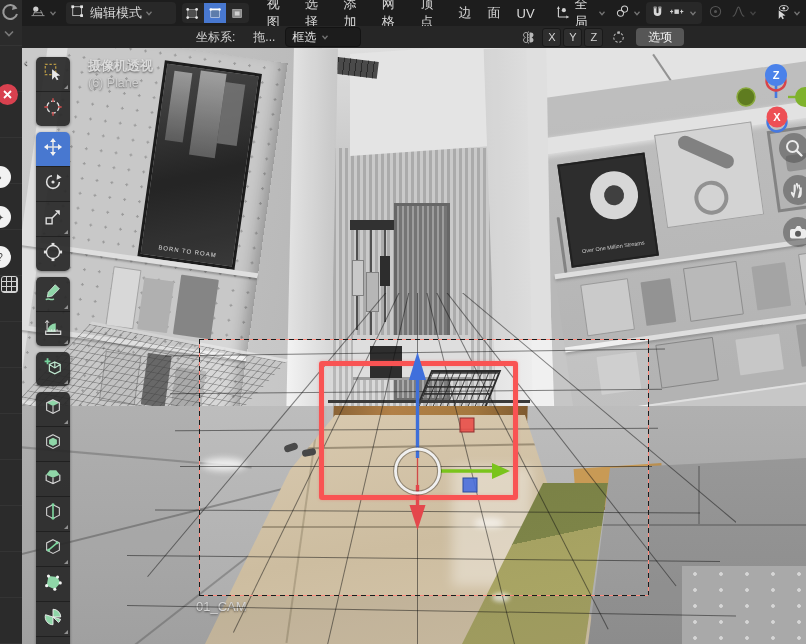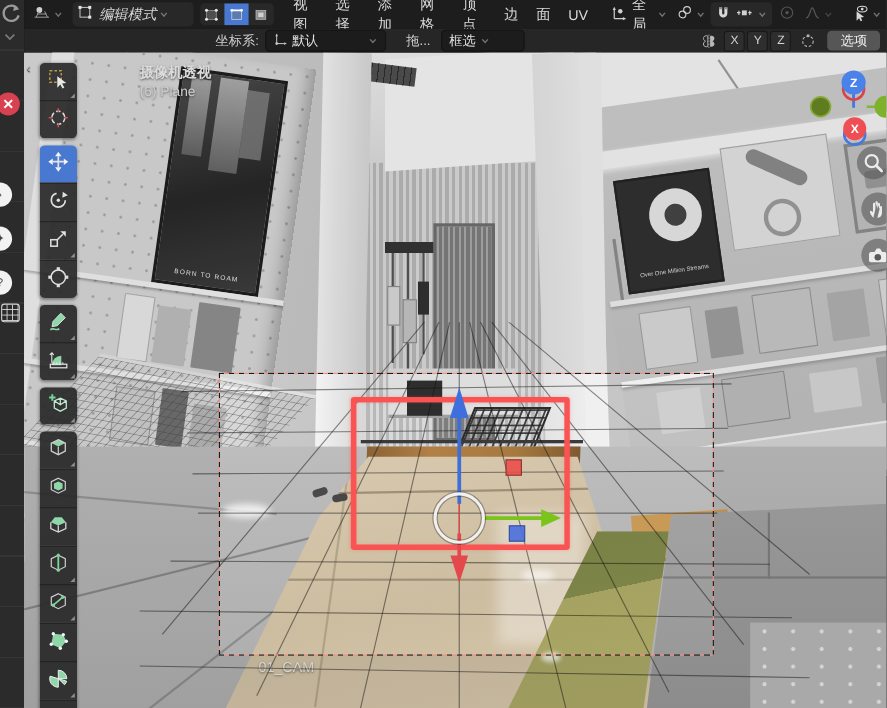--- a/index.html
+++ b/index.html
@@ -26,21 +26,21 @@
   .dim{opacity:.45;}
   
   #toolrow{position:absolute;left:22px;top:26px;width:784px;height:22px;background:#262626;
     border-bottom:1px solid #131313;display:flex;align-items:center;font-size:12px;color:#cfcfcf;}
   .drop{display:flex;align-items:center;gap:4px;background:#1c1c1c;border:1px solid #131313;
     border-radius:4px;height:18px;padding:0 6px;color:#e3e3e3;}
   .mini-toggle{width:17px;height:17px;background:#2e2e2e;border:1px solid #191919;border-radius:3px;
     display:flex;align-items:center;justify-content:center;font-size:11px;color:#d5d5d5;margin-left:2px;}
   
   #viewport{position:absolute;left:22px;top:48px;width:784px;height:596px;overflow:hidden;background:#c6c6c6;}
-  #viewport .lbl{position:absolute;color:#ececec;text-shadow:0 1px 2px rgba(0,0,0,.55);font-size:13px;margin-left:39px;}
+  #viewport .lbl{position:absolute;color:#ececec;text-shadow:0 1px 2px rgba(0,0,0,.55);font-size:13px;}
   
   #toolbar{position:absolute;left:14px;top:9px;width:34px;z-index:40;}
   .tgroup{border-radius:5px;overflow:hidden;margin-bottom:6px;box-shadow:0 1px 3px rgba(0,0,0,.4);}
   .tbtn{width:34px;height:34px;background:rgba(40,40,40,.92);display:flex;align-items:center;justify-content:center;position:relative;}
   .tbtn + .tbtn{border-top:1px solid rgba(20,20,20,.6);}
   .tbtn.active{background:var(--accent-blue,#4878d0);}
   .tbtn .corner{position:absolute;right:2px;bottom:2px;width:0;height:0;
     border-left:4px solid transparent;border-bottom:4px solid #8f8f8f;}
   #tool-collapse{position:absolute;left:2px;top:8px;color:#b5b5b5;font-size:11px;z-index:41;text-shadow:0 1px 1px #000;}
   
@@ -93,21 +93,21 @@
       <span><svg width="16" height="16" viewBox="0 0 22 22" fill="none">
             <circle cx="8" cy="7" r="3.6" fill="#cfcfcf"></circle>
             <path d="M2 16 H20 M5 12 H17 M7.5 8.5 L4 16 M14.5 8.5 L18 16" stroke="#9f9f9f" stroke-width="1.2"></path>
           </svg></span>
       <span class="chev">
           <svg width="10" height="10" viewBox="0 0 12 12">
             <path d="M3 4.5 L6 8 L9 4.5" stroke="#9a9a9a" stroke-width="1.5" fill="none"></path>
           </svg>
         </span>
     </div>
-    <div class="hbtn pillbg" style="margin-left:4px;width:118px;font-style:italic;">
+    <div class="hbtn pillbg" style="margin-left:4px;width:118px;">
       <span style="display:flex;align-items:center;gap:5px;">
         <span><svg width="15" height="15" viewBox="0 0 22 22" fill="none">
               <rect x="4" y="4" width="13" height="13" stroke="#c9c9c9" stroke-width="1.3"></rect>
               <rect x="2" y="2" width="4" height="4" fill="#e6e6e6"></rect>
               <rect x="15" y="2" width="4" height="4" fill="#e6e6e6"></rect>
               <rect x="15" y="15" width="4" height="4" fill="#e6e6e6"></rect>
             </svg></span>
         <span>编辑模式</span>
       </span>
       <span class="chev">
@@ -213,36 +213,20 @@
       <span class="chev">
           <svg width="10" height="10" viewBox="0 0 12 12">
             <path d="M3 4.5 L6 8 L9 4.5" stroke="#9a9a9a" stroke-width="1.5" fill="none"></path>
           </svg>
         </span>
     </div>
   </div>
 
   <div id="toolrow">
     <span style="margin-left:174px;">坐标系:</span>
-    <div class="drop" style="margin-left:6px;width:96px;justify-content:space-between;">
-      <span style="display:flex;align-items:center;gap:4px;">
-        <span><svg width="13" height="13" viewBox="0 0 22 22" fill="none">
-              <path d="M6 18 H18 M6 18 V6" stroke="#cdcdcd" stroke-width="1.5"></path>
-              <path d="M6 2.5 L4 6.5 H8 Z" fill="#cdcdcd"></path>
-              <path d="M21.5 18 L17.5 16 V20 Z" fill="#cdcdcd"></path>
-              <circle cx="6" cy="18" r="2" fill="#cdcdcd"></circle>
-            </svg></span>
-        <span>默认</span>
-      </span>
-      <span class="chev">
-          <svg width="10" height="10" viewBox="0 0 12 12">
-            <path d="M3 4.5 L6 8 L9 4.5" stroke="#9a9a9a" stroke-width="1.5" fill="none"></path>
-          </svg>
-        </span>
-    </div>
     <span style="margin-left:18px;">拖...</span>
     <div class="drop" style="margin-left:10px;width:62px;">
       <span>框选</span>
       <span class="chev">
           <svg width="10" height="10" viewBox="0 0 12 12">
             <path d="M3 4.5 L6 8 L9 4.5" stroke="#9a9a9a" stroke-width="1.5" fill="none"></path>
           </svg>
         </span>
     </div>
     <span style="margin-left:160px;display:flex;">

